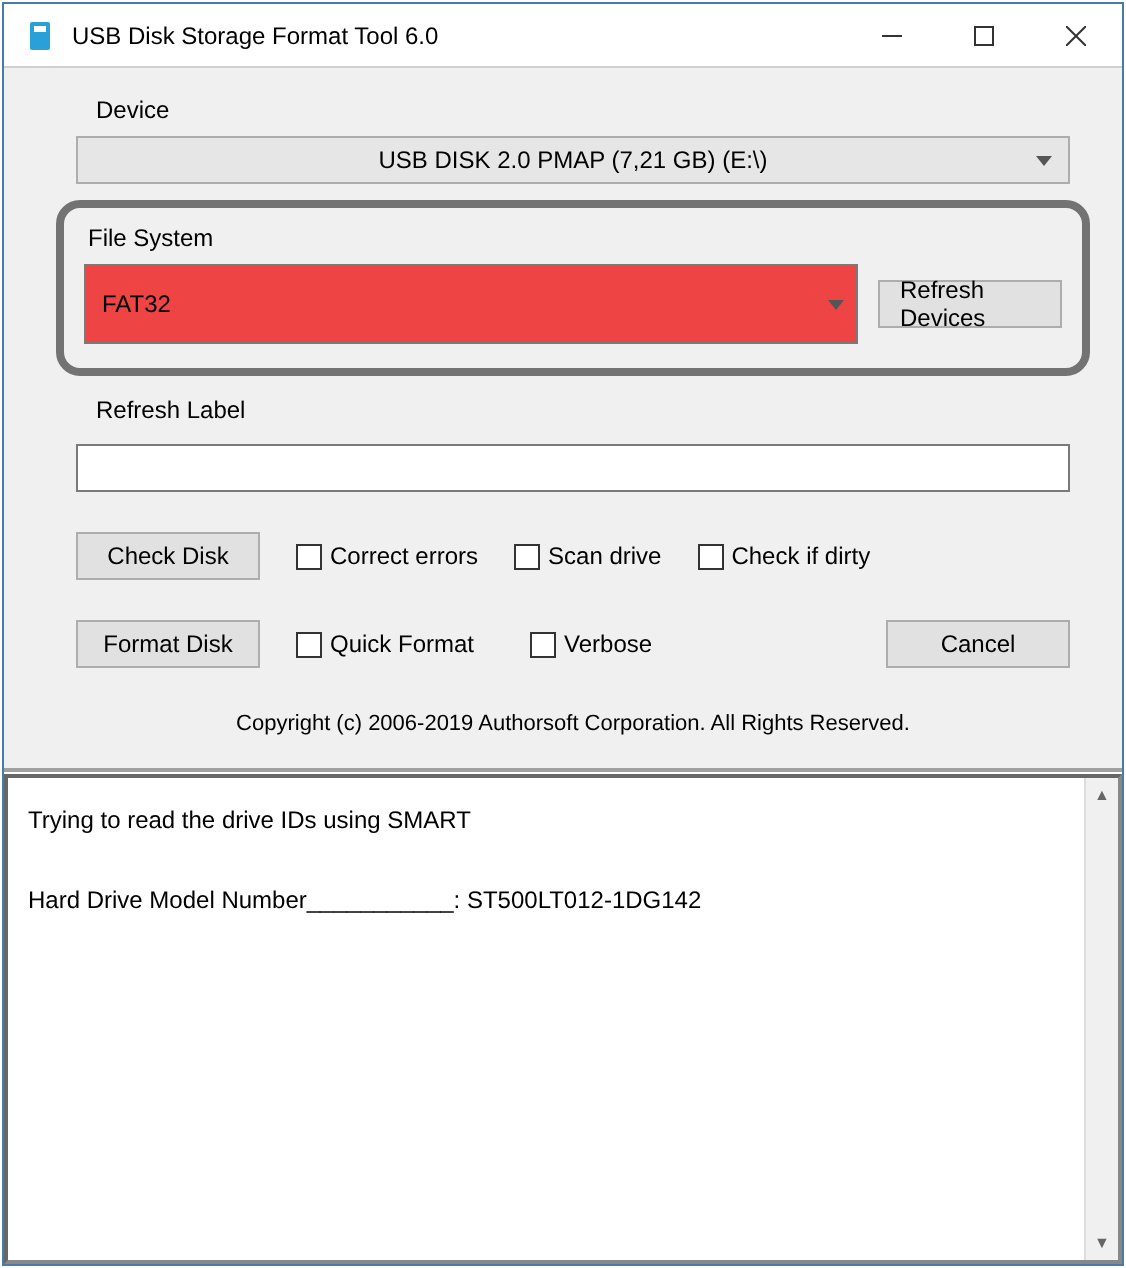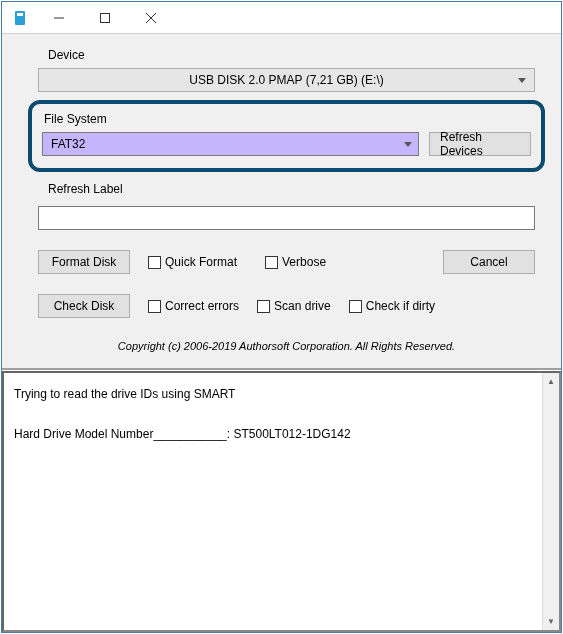--- a/index.html
+++ b/index.html
@@ -78,36 +78,36 @@
   position: relative;
   justify-content: center;
   text-align: right;
 }
 .device-select .chev {
   position: absolute;
   right: 8px;
 }
 
 .highlight-box {
-  border: 4px solid #0c4a6e;
+  border: 4px solid #737373;
   border-radius: 12px;
   padding: 8px 10px 12px 10px;
   margin: 8px -10px 6px -10px;
 }
 
 .fs-row {
   display: flex;
   gap: 10px;
   align-items: center;
   margin-top: 6px;
 }
 .fs-select {
   flex: 1;
-  height: 24px;
-  background: #c4b5fd;
+  height: 40px;
+  background: #ef4444;
   border: 1px solid #7a7a7a;
   display: flex;
   align-items: center;
   padding: 0 8px;
   position: relative;
   font-size: 12px;
 }
 .fs-select .chev {
   position: absolute;
   right: 6px;
@@ -116,21 +116,21 @@
   background: #e1e1e1;
   border: 1px solid #adadad;
   height: 24px;
   padding: 0 10px;
   font-size: 12px;
   display: flex;
   align-items: center;
   justify-content: center;
   min-width: 80px;
 }
-.btn-refresh { width: 102px; }
+.btn-refresh { width: 92px; }
 
 .text-input {
   width: 100%;
   height: 24px;
   background: #fff;
   border: 1px solid #7a7a7a;
   padding: 0 6px;
   font-size: 12px;
   margin-top: 4px;
 }
@@ -153,21 +153,20 @@
   background: #fff;
   border: 1px solid #333;
 }
 .cb-label { font-size: 12px; }
 
 .copyright {
   text-align: center;
   font-size: 11px;
   color: #000;
   margin: 22px 0 10px 0;
-  font-style: italic;
 }
 
 .divider-section {
   border-top: 2px solid #a0a0a0;
   border-bottom: 1px solid #fff;
 }
 
 .log-area {
   flex: 1;
   background: #fff;
@@ -216,20 +215,21 @@
 <body>
 
 <div class="window">
   <div class="titlebar">
     <span class="titlebar-icon">
       <svg viewBox="0 0 16 16">
           <rect x="3" y="1" width="10" height="14" rx="1" fill="#2aa0d8"></rect>
           <rect x="5" y="3" width="6" height="3" fill="#fff"></rect>
         </svg>
     </span>
+    <span class="titlebar-title">USB Disk Storage Format Tool 6.0</span>
     <div class="titlebar-controls">
       <div class="tb-btn">
         <svg viewBox="0 0 10 10">
             <line x1="0" y1="5" x2="10" y2="5" stroke="#333" stroke-width="1"></line>
           </svg>
       </div>
       <div class="tb-btn">
         <svg viewBox="0 0 10 10">
             <rect x="0.5" y="0.5" width="9" height="9" fill="none" stroke="#333" stroke-width="1"></rect>
           </svg>
@@ -258,46 +258,46 @@
           <span class="chev"></span>
         </div>
         <div class="btn btn-refresh">Refresh Devices</div>
       </div>
     </div>
 
     <div class="label">Refresh Label</div>
     <input class="text-input" type="text" value="" style="">
 
     <div class="action-row">
+      <div class="btn">Check Disk</div>
+      <div class="checkbox-group">
+        <span class="cb"></span>
+        <span class="cb-label">Correct errors</span>
+      </div>
+      <div class="checkbox-group">
+        <span class="cb"></span>
+        <span class="cb-label">Scan drive</span>
+      </div>
+      <div class="checkbox-group">
+        <span class="cb"></span>
+        <span class="cb-label">Check if dirty</span>
+      </div>
+    </div>
+
+    <div class="action-row">
       <div class="btn">Format Disk</div>
       <div class="checkbox-group">
         <span class="cb"></span>
         <span class="cb-label">Quick Format</span>
       </div>
       <div class="checkbox-group" style="margin-left:10px;">
         <span class="cb"></span>
         <span class="cb-label">Verbose</span>
       </div>
       <div class="btn" style="margin-left:auto;width:92px;">Cancel</div>
-    </div>
-
-    <div class="action-row">
-      <div class="btn">Check Disk</div>
-      <div class="checkbox-group">
-        <span class="cb"></span>
-        <span class="cb-label">Correct errors</span>
-      </div>
-      <div class="checkbox-group">
-        <span class="cb"></span>
-        <span class="cb-label">Scan drive</span>
-      </div>
-      <div class="checkbox-group">
-        <span class="cb"></span>
-        <span class="cb-label">Check if dirty</span>
-      </div>
     </div>
 
     <div class="copyright">Copyright (c) 2006-2019 Authorsoft Corporation. All Rights Reserved.</div>
   </div>
 
   <div class="divider-section"></div>
 
   <div class="log-area">
     <p>Trying to read the drive IDs using SMART</p>
     <p>Hard Drive Model Number___________: ST500LT012-1DG142</p>

